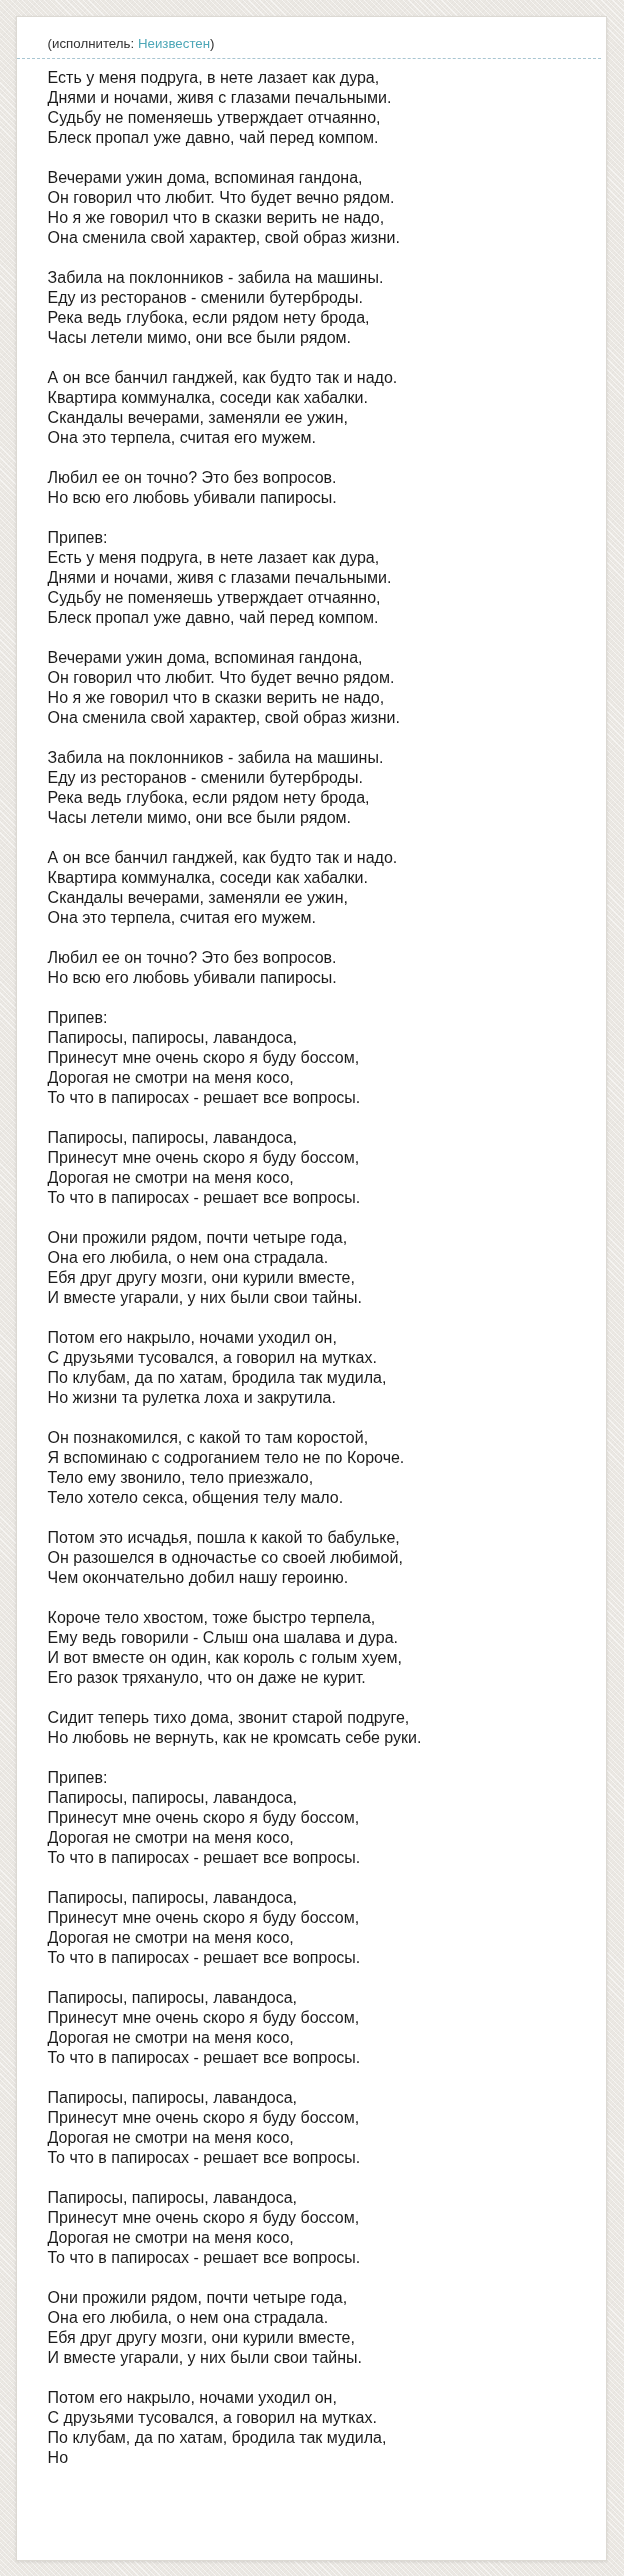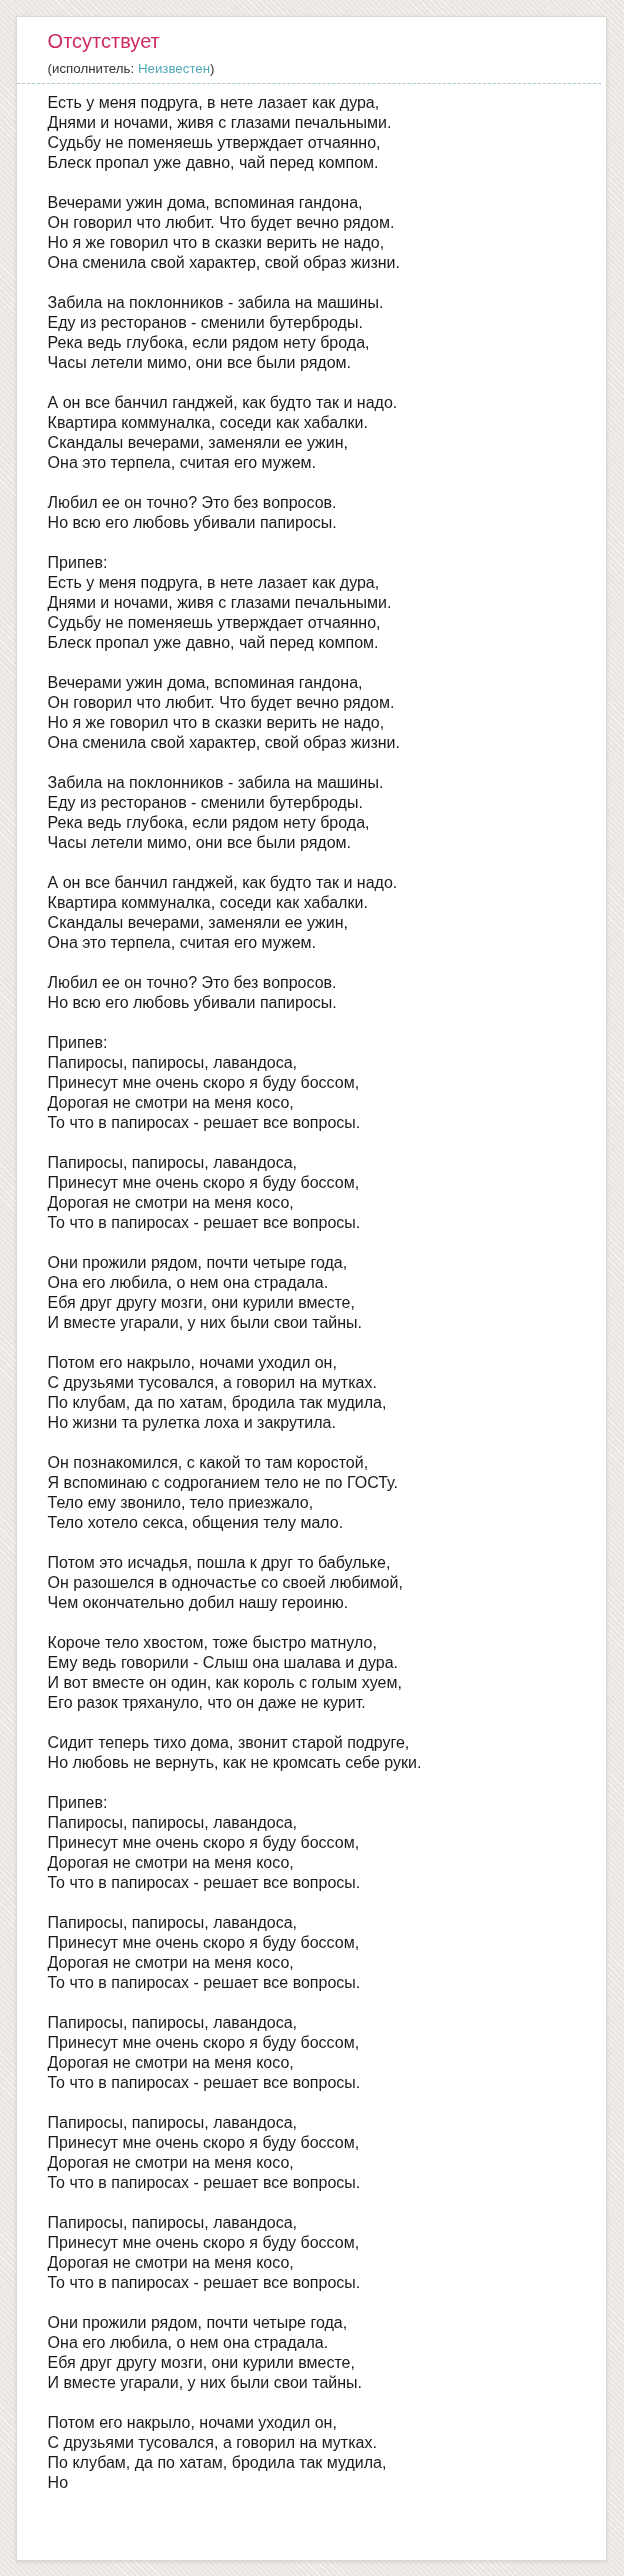--- a/index.html
+++ b/index.html
@@ -63,21 +63,20 @@
     height:20px;
     white-space:nowrap;
   }
 </style>
 </head>
 <body>
 
 <div class="page">
   <div class="card">
     <div class="header">
-      <h1 class="title">Отсутствует</h1>
       <div class="artist">
         <span>(исполнитель:</span>
         <a class="artist-link">Неизвестен</a><span>)</span>
       </div>
     </div>
     <div class="lyrics" id="lyrics">
         <div class="stanza">
           <div class="line">Есть у меня подруга, в нете лазает как дура,</div>
           <div class="line">Днями и ночами, живя с глазами печальными.</div>
           <div class="line">Судьбу не поменяешь утверждает отчаянно,</div>
@@ -154,31 +153,31 @@
           <div class="line">И вместе угарали, у них были свои тайны.</div>
         </div>
         <div class="stanza">
           <div class="line">Потом его накрыло, ночами уходил он,</div>
           <div class="line">С друзьями тусовался, а говорил на мутках.</div>
           <div class="line">По клубам, да по хатам, бродила так мудила,</div>
           <div class="line">Но жизни та рулетка лоха и закрутила.</div>
         </div>
         <div class="stanza">
           <div class="line">Он познакомился, с какой то там коростой,</div>
-          <div class="line">Я вспоминаю с содроганием тело не по ГОСТу.</div>
+          <div class="line">Я вспоминаю с содроганием тело не по Короче.</div>
           <div class="line">Тело ему звонило, тело приезжало,</div>
           <div class="line">Тело хотело секса, общения телу мало.</div>
         </div>
         <div class="stanza">
-          <div class="line">Потом это исчадья, пошла к друг то бабульке,</div>
+          <div class="line">Потом это исчадья, пошла к какой то бабульке,</div>
           <div class="line">Он разошелся в одночастье со своей любимой,</div>
           <div class="line">Чем окончательно добил нашу героиню.</div>
         </div>
         <div class="stanza">
-          <div class="line">Короче тело хвостом, тоже быстро матнуло,</div>
+          <div class="line">Короче тело хвостом, тоже быстро терпела,</div>
           <div class="line">Ему ведь говорили - Слыш она шалава и дура.</div>
           <div class="line">И вот вместе он один, как король с голым хуем,</div>
           <div class="line">Его разок тряхануло, что он даже не курит.</div>
         </div>
         <div class="stanza">
           <div class="line">Сидит теперь тихо дома, звонит старой подруге,</div>
           <div class="line">Но любовь не вернуть, как не кромсать себе руки.</div>
         </div>
         <div class="stanza">
           <div class="line">Припев:</div>

